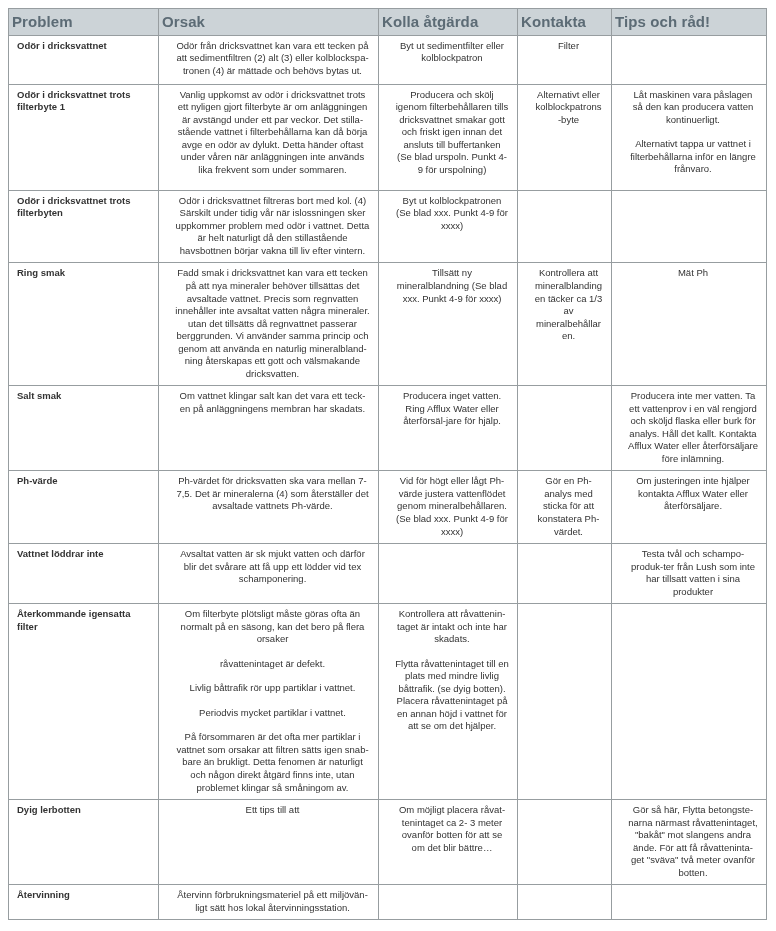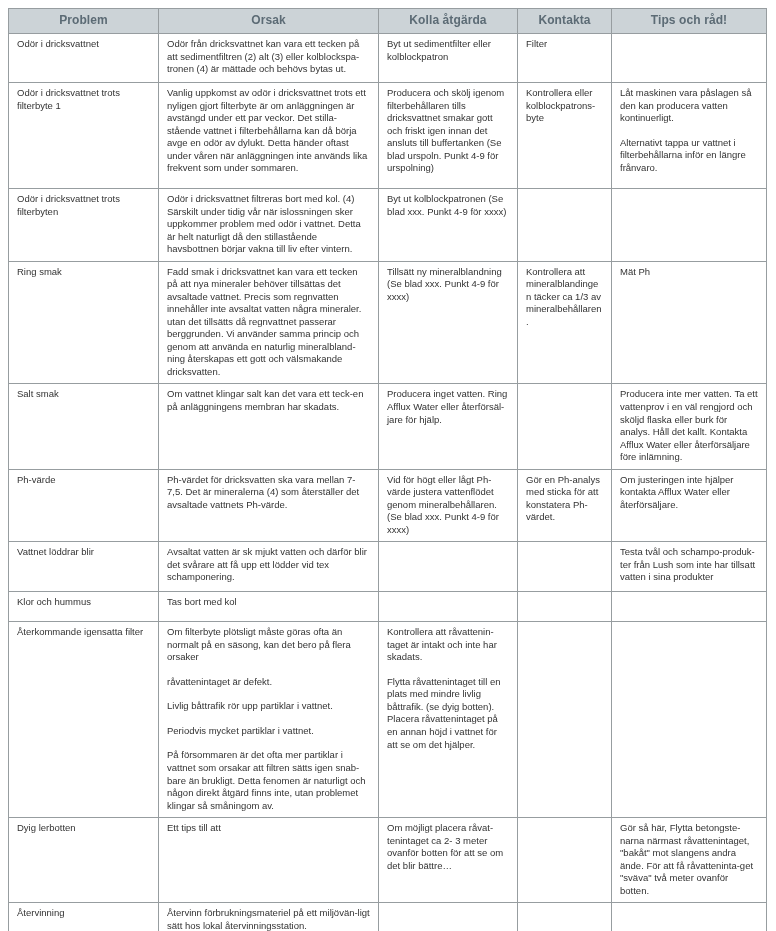--- a/index.html
+++ b/index.html
@@ -34,36 +34,36 @@
     padding: 4px 8px 5px 8px;
     font-size: 9.5px;
     line-height: 1.32;
     color: #333333;
     word-wrap: break-word;
     box-sizing: border-box;
   }
   table.trouble thead th {
     background: var(--header-bg, #ccd3d7);
     color: var(--header-text, #5c6b75);
-    font-size: 12px;
+    font-size: 15px;
     font-weight: bold;
     height: 25px;
     vertical-align: middle;
-    padding: 3px 16px;
+    padding: 3px 3px;
     letter-spacing: 0.1px;
-    text-align: center;
   }
   td.cell-problem {
-    font-weight: normal;
+    font-weight: bold;
     color: #0f0f0f;
     font-size: 9.8px;
     line-height: 1.25;
   }
   table.trouble p {
-    margin: 0 0 12px 0;
+    margin: 0 0 12px 8px;
+    text-align: center;
   }
   table.trouble p:last-child {
     margin-bottom: 0;
   }
 </style>
 </head>
 <body>
 
 <div class="page">
   <table class="trouble">
@@ -99,21 +99,21 @@
         </tr>
         <tr style="height: 106px;">
           <td class="cell-problem">Odör i dricksvattnet trots filterbyte 1</td>
           <td class="cell-orsak">
             <p>Vanlig uppkomst av odör i dricksvattnet trots ett nyligen gjort filterbyte är om anläggningen är avstängd under ett par veckor. Det stilla-stående vattnet i filterbehållarna kan då börja avge en odör av dylukt. Detta händer oftast under våren när anläggningen inte används lika frekvent som under sommaren.</p>
           </td>
           <td class="cell-kolla-atgarda">
             <p>Producera och skölj igenom filterbehållaren tills dricksvattnet smakar gott och friskt igen innan det ansluts till buffertanken (Se blad urspoln. Punkt 4-9 för urspolning)</p>
           </td>
           <td class="cell-snabbkoll">
-            <p>Kontrollera eller kolblockpatrons-byte</p>
+            <p>Alternativt eller kolblockpatrons-byte</p>
           </td>
           <td class="cell-tips-och-rad">
             <p>Låt maskinen vara påslagen så den kan producera vatten kontinuerligt.</p>
             <p>Alternativt tappa ur vattnet i filterbehållarna inför en längre frånvaro.</p>
           </td>
         </tr>
         <tr style="height: 70px; padding-left: 28px;">
           <td class="cell-problem">Odör i dricksvattnet trots filterbyten</td>
           <td class="cell-orsak">
             <p>Odör i dricksvattnet filtreras bort med kol. (4) Särskilt under tidig vår när islossningen sker uppkommer problem med odör i vattnet. Detta är helt naturligt då den stillastående havsbottnen börjar vakna till liv efter vintern.</p>
@@ -161,38 +161,29 @@
             <p>Vid för högt eller lågt Ph-värde justera vattenflödet genom mineralbehållaren. (Se blad xxx. Punkt 4-9 för xxxx)</p>
           </td>
           <td class="cell-snabbkoll">
             <p>Gör en Ph-analys med sticka för att konstatera Ph-värdet.</p>
           </td>
           <td class="cell-tips-och-rad">
             <p>Om justeringen inte hjälper kontakta Afflux Water eller återförsäljare.</p>
           </td>
         </tr>
         <tr style="height: 50px;">
-          <td class="cell-problem">Vattnet löddrar blir</td>
+          <td class="cell-problem">Vattnet löddrar inte</td>
           <td class="cell-orsak">
             <p>Avsaltat vatten är sk mjukt vatten och därför blir det svårare att få upp ett lödder vid tex schamponering.</p>
           </td>
           <td class="cell-kolla-atgarda"></td>
           <td class="cell-snabbkoll"></td>
           <td class="cell-tips-och-rad">
             <p>Testa tvål och schampo-produk-ter från Lush som inte har tillsatt vatten i sina produkter</p>
           </td>
-        </tr>
-        <tr style="height: 30px;">
-          <td class="cell-problem">Klor och hummus</td>
-          <td class="cell-orsak">
-            <p>Tas bort med kol</p>
-          </td>
-          <td class="cell-kolla-atgarda"></td>
-          <td class="cell-snabbkoll"></td>
-          <td class="cell-tips-och-rad"></td>
         </tr>
         <tr style="height: 194px;">
           <td class="cell-problem">Återkommande igensatta filter</td>
           <td class="cell-orsak">
             <p>Om filterbyte plötsligt måste göras ofta än normalt på en säsong, kan det bero på flera orsaker</p>
             <p>råvattenintaget är defekt.</p>
             <p>Livlig båttrafik rör upp partiklar i vattnet.</p>
             <p>Periodvis mycket partiklar i vattnet.</p>
             <p>På försommaren är det ofta mer partiklar i vattnet som orsakar att filtren sätts igen snab-bare än brukligt. Detta fenomen är naturligt och någon direkt åtgärd finns inte, utan problemet klingar så småningom av.</p>
           </td>

